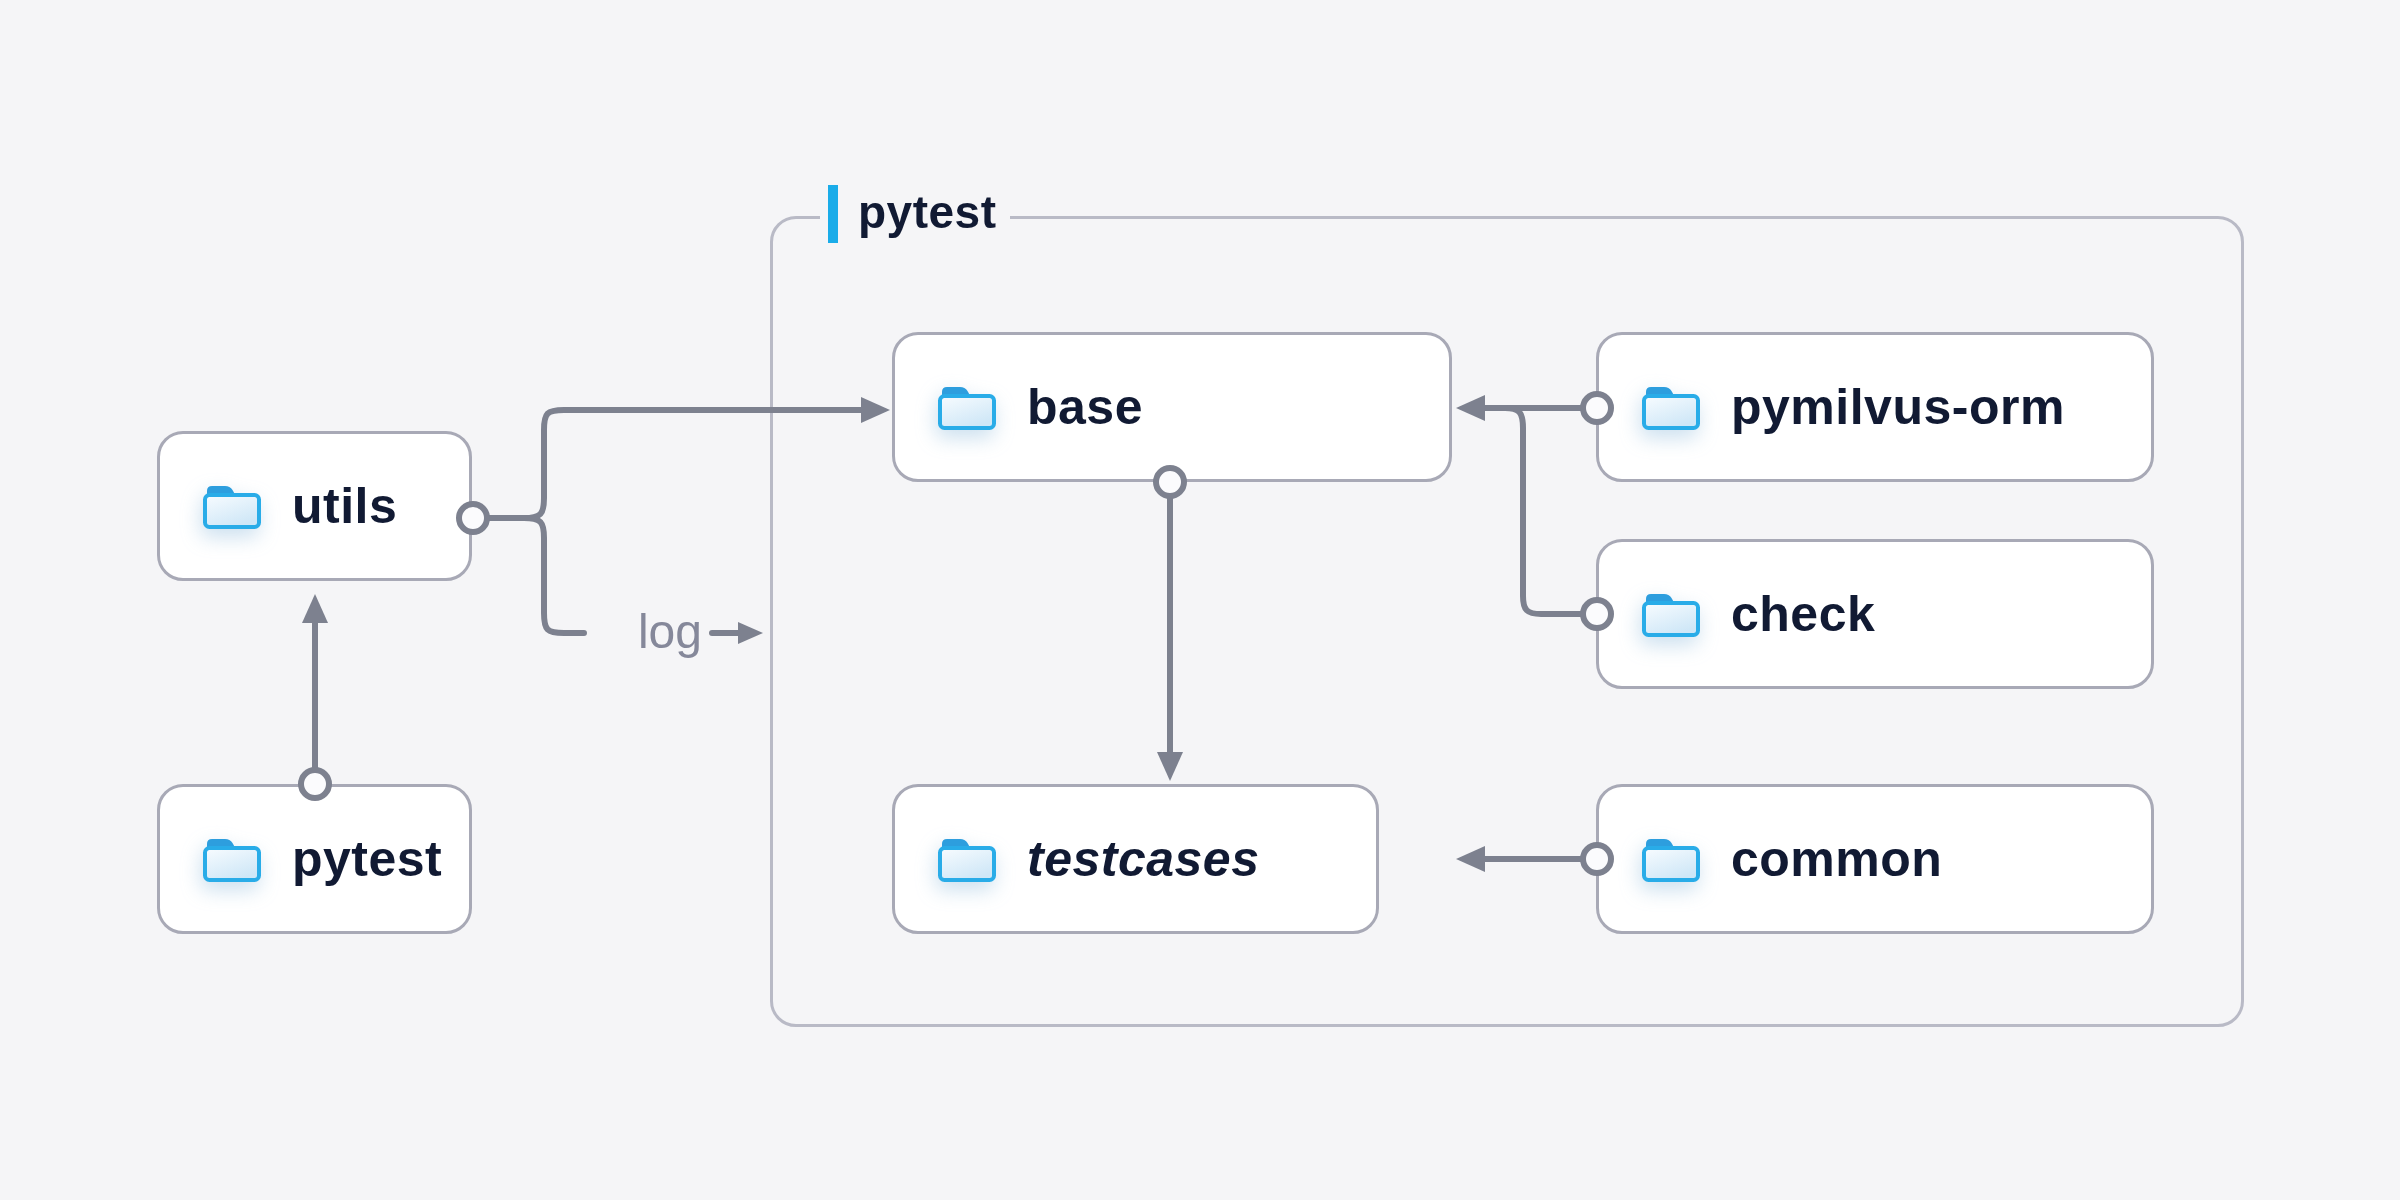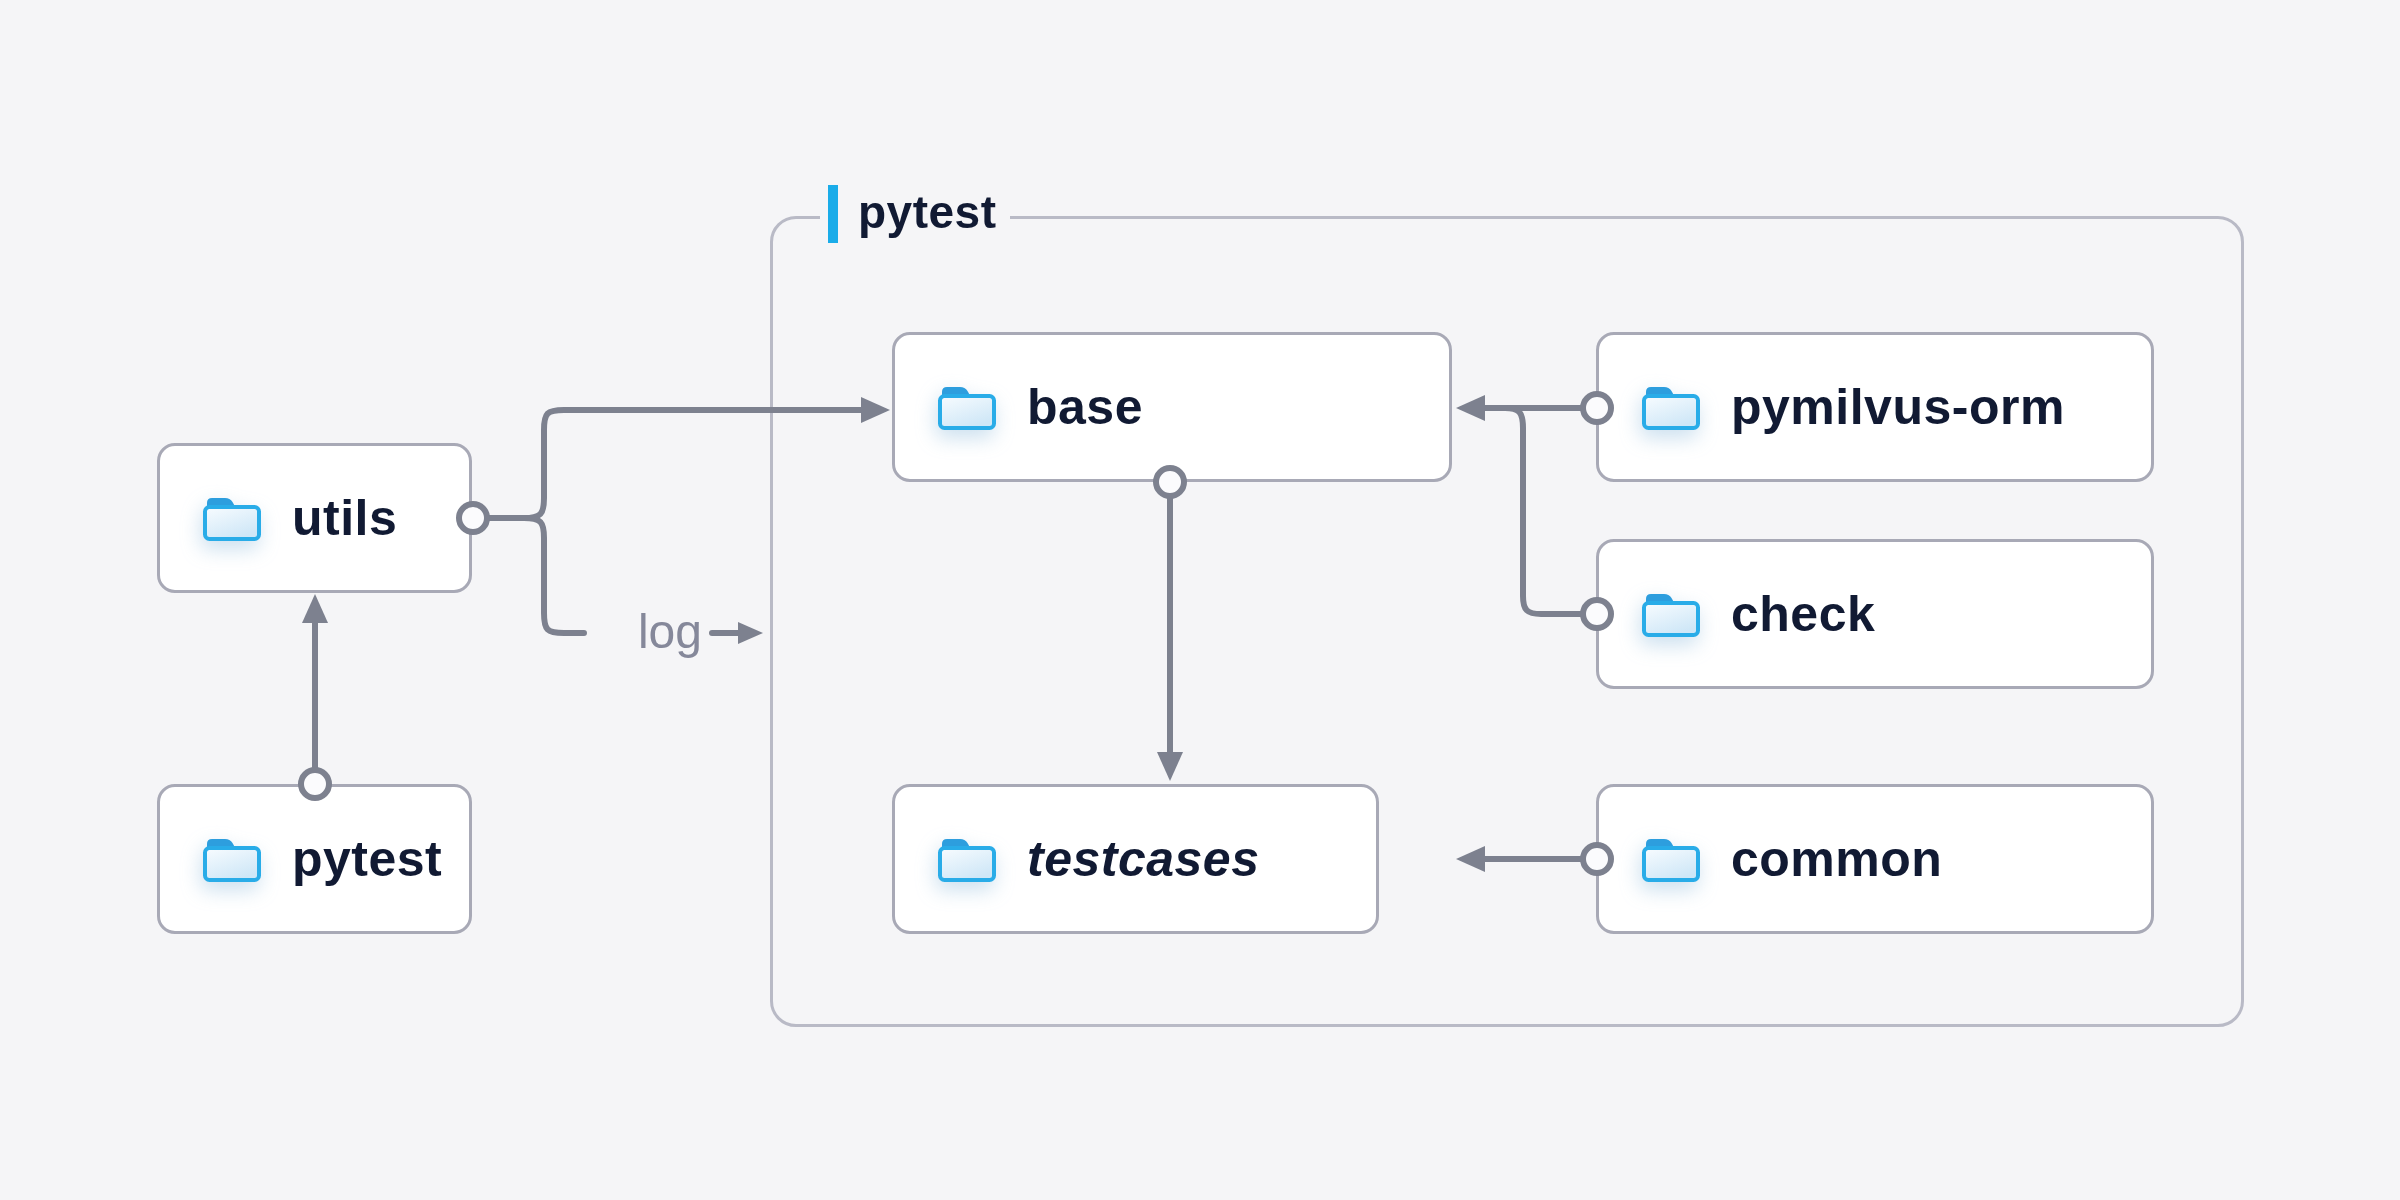--- a/index.html
+++ b/index.html
@@ -25,34 +25,34 @@
   .pytest-label .bar{
     width:10px;height:58px;background:#1aace9;display:inline-block;
   }
   .pytest-label .txt{
     font-size:46px;font-weight:700;color:#111a33;letter-spacing:.5px;
   }
 
   
   .node{
     position:absolute;background:#ffffff;
-    border:3px solid #a8a9b6;border-radius:18px;
+    border:3px solid #a8a9b6;border-radius:26px;
     box-sizing:border-box;
     display:flex;align-items:center;
     padding-left:40px;gap:28px;
   }
   .node .nlabel{
     font-size:50px;font-weight:700;color:#111a33;letter-spacing:.5px;
     white-space:nowrap;
   }
   .folder{
     width:64px;height:52px;flex:0 0 auto;
     filter:drop-shadow(-2px 8px 10px rgba(110,165,210,.35));
   }
-  #n-utils    {left:157px; top:443px; width:315px; height:150px;}
+  #n-utils    {left:157px; top:431px; width:315px; height:150px;}
   #n-config   {left:157px; top:784px; width:315px; height:150px;}
   #n-base     {left:892px; top:332px; width:560px; height:150px;}
   #n-pymilvus {left:1596px;top:332px; width:558px; height:150px;}
   #n-check    {left:1596px;top:539px; width:558px; height:150px;}
   #n-testcases{left:892px; top:784px; width:487px; height:150px;font-style:italic;}
   #n-common   {left:1596px;top:784px; width:558px; height:150px;}
 
   
   .log-label{
     position:absolute;left:592px;top:604px;width:110px;

